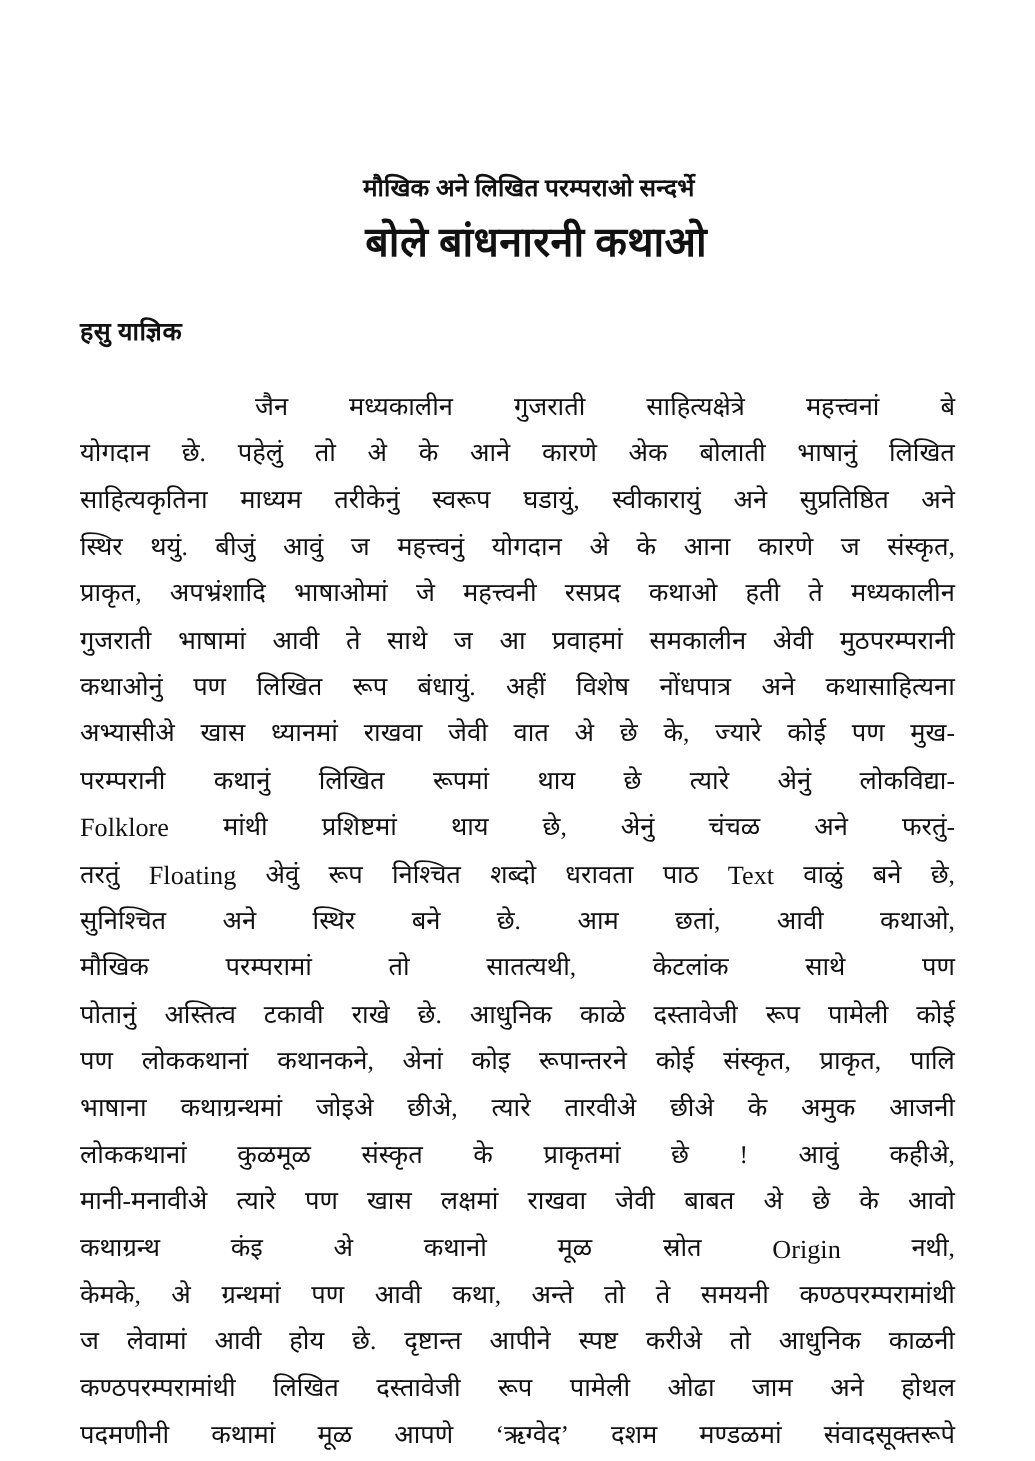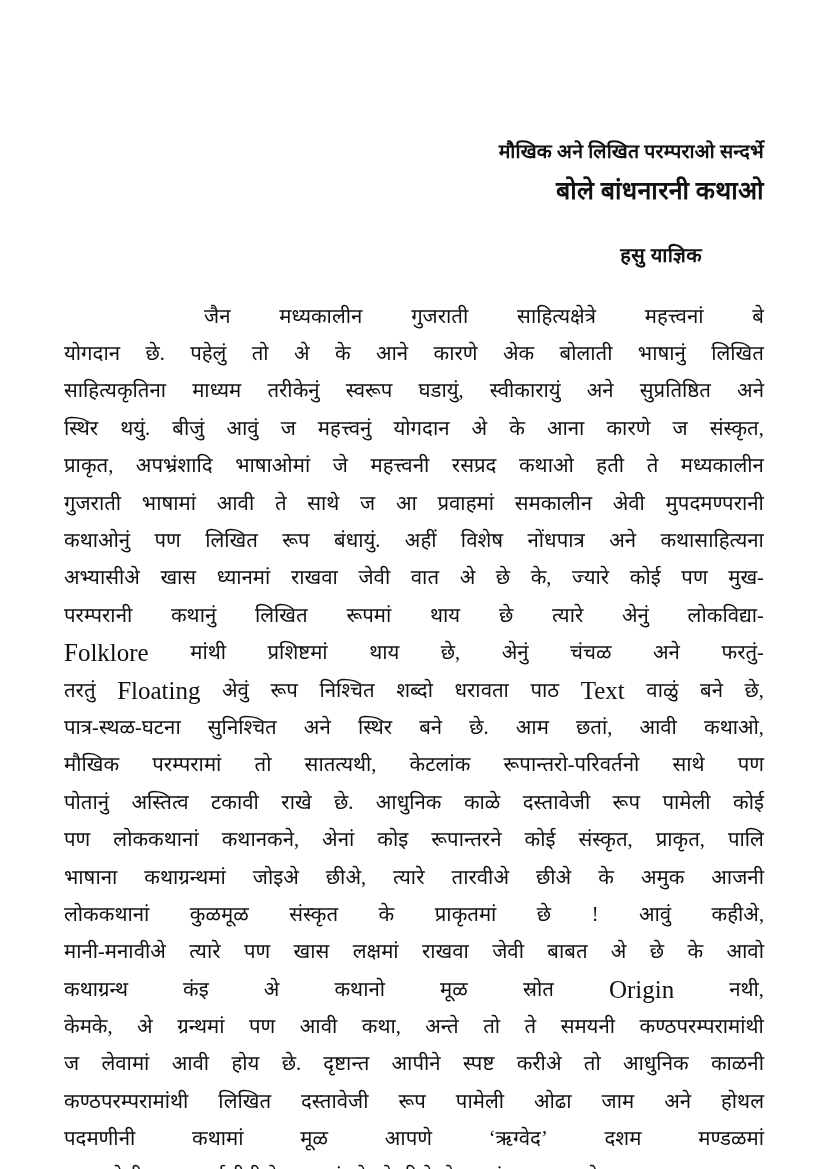--- a/index.html
+++ b/index.html
@@ -17,41 +17,40 @@
   }
   .page {
     width: 828px;
     height: 1169px;
     box-sizing: border-box;
     padding: 0 64px;
     position: relative;
   }
   .title-block {
     padding-top: 140px;
-    text-align: right;
+    text-align: center;
   }
   .subtitle {
     font-size: 19.5px;
     font-weight: 700;
     letter-spacing: 0.2px;
     line-height: 1.2;
     margin: 0;
     padding-left: 18px;
   }
   .main-title {
-    font-size: 25px;
+    font-size: 33px;
     font-weight: 700;
     letter-spacing: 0.3px;
     line-height: 1.25;
     margin: 12px 0 0 0;
     padding-left: 30px;
   }
   .byline {
     margin-top: 34px;
-    text-align: right;
     padding-right: 62px;
     font-size: 20px;
     font-weight: 700;
     letter-spacing: 0.4px;
   }
   .body-block {
     margin-top: 30px;
     font-size: 20.4px;
     line-height: 37.4px;
   }
@@ -69,21 +68,21 @@
     white-space: normal;
   }
   .para-line.justified > span {
     white-space: nowrap;
   }
   .para-line.first-line {
     padding-left: 140px;
   }
   .lat {
     font-family: "Liberation Serif", "DejaVu Serif", serif;
-    font-size: 25px;
+    font-size: 21px;
   }
 </style>
 </head>
 <body>
 
 <div class="page">
 
   <div class="title-block">
     <div class="subtitle">मौखिक अने लिखित परम्पराओ सन्दर्भे</div>
     <h1 class="main-title">बोले बांधनारनी कथाओ</h1>
@@ -156,21 +155,21 @@
         <span>गुजराती</span>
         <span>भाषामां</span>
         <span>आवी</span>
         <span>ते</span>
         <span>साथे</span>
         <span>ज</span>
         <span>आ</span>
         <span>प्रवाहमां</span>
         <span>समकालीन</span>
         <span>अेवी</span>
-        <span>मुपदमण्परानी</span>
+        <span>मुठपरम्परानी</span>
       </div>
       <div class="para-line justified">
         <span>कथाओनुं</span>
         <span>पण</span>
         <span>लिखित</span>
         <span>रूप</span>
         <span>बंधायुं.</span>
         <span>अहीं</span>
         <span>विशेष</span>
         <span>नोंधपात्र</span>
@@ -222,38 +221,36 @@
         <span>निश्चित</span>
         <span>शब्दो</span>
         <span>धरावता</span>
         <span>पाठ</span>
         <span class="lat">Text</span>
         <span>वाळुं</span>
         <span>बने</span>
         <span>छे,</span>
       </div>
       <div class="para-line justified">
-        <span>पात्र-स्थळ-घटना</span>
         <span>सुनिश्चित</span>
         <span>अने</span>
         <span>स्थिर</span>
         <span>बने</span>
         <span>छे.</span>
         <span>आम</span>
         <span>छतां,</span>
         <span>आवी</span>
         <span>कथाओ,</span>
       </div>
       <div class="para-line justified">
         <span>मौखिक</span>
         <span>परम्परामां</span>
         <span>तो</span>
         <span>सातत्यथी,</span>
         <span>केटलांक</span>
-        <span>रूपान्तरो-परिवर्तनो</span>
         <span>साथे</span>
         <span>पण</span>
       </div>
       <div class="para-line justified">
         <span>पोतानुं</span>
         <span>अस्तित्व</span>
         <span>टकावी</span>
         <span>राखे</span>
         <span>छे.</span>
         <span>आधुनिक</span>
@@ -361,17 +358,18 @@
         <span>होथल</span>
       </div>
       <div class="para-line justified">
         <span>पदमणीनी</span>
         <span>कथामां</span>
         <span>मूळ</span>
         <span>आपणे</span>
         <span>‘ऋग्वेद’</span>
         <span>दशम</span>
         <span>मण्डळमां</span>
+        <span>संवादसूक्तरूपे</span>
       </div>
       <div class="para-line">जळवायेली पुरुरवा-उर्वशीनी प्रेमकथामां जोइअे छीअे, ते पण कंइ आ कथानो</div>
     </div>
 
 </div>
 
 </body></html>

